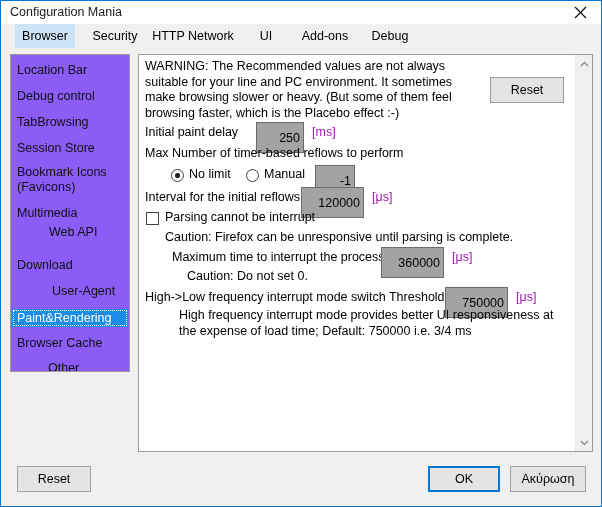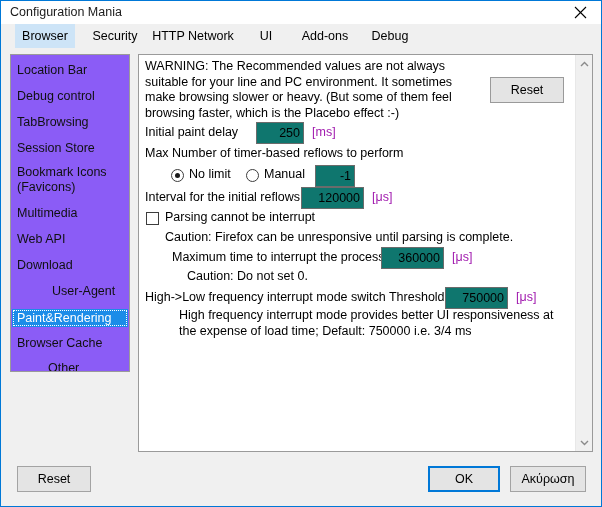--- a/index.html
+++ b/index.html
@@ -113,22 +113,22 @@
   .txt {
     position: absolute;
     font-size: 12.5px;
     color: #000000;
     line-height: 15.5px;
     white-space: nowrap;
   }
   .txt.wrap { white-space: normal; }
   .numbox {
     position: absolute;
-    height: 22px;
-    background: #0f766e;
+    height: 31px;
+    background: #a3a3a3;
     border: 1px solid #6b6b6b;
     font-family: "Liberation Sans", sans-serif;
     font-size: 12.5px;
     color: #000000;
     text-align: right;
     padding: 0 3px 0 2px;
     line-height: 17px;
   }
   .unit {
     position: absolute;
@@ -227,21 +227,21 @@
   </div>
 
   <div id="sidebar">
     <div class="side-item" style="top:8px;"><span>Location Bar</span></div>
     <div class="side-item" style="top:34px;"><span>Debug control</span></div>
     <div class="side-item" style="top:60px;"><span>TabBrowsing</span></div>
     <div class="side-item" style="top:86px;"><span>Session Store</span></div>
     <div class="side-item" style="top:110px;"><span style="white-space:pre-line;">Bookmark Icons
 (Favicons)</span></div>
     <div class="side-item" style="top:151px;"><span>Multimedia</span></div>
-    <div class="side-item" style="top:177px;"><span>Web API</span></div>
+    <div class="side-item" style="top:170px;margin-left:32px;"><span>Web API</span></div>
     <div class="side-item" style="top:203px;"><span>Download</span></div>
     <div class="side-item" style="top:229px;padding-left:40px;"><span>User-Agent</span></div>
     <div class="side-item selected" style="top:254px;line-height:18px;"><span>Paint&amp;Rendering</span></div>
     <div class="side-item" style="top:281px;"><span>Browser Cache</span></div>
     <div class="side-item" style="top:306px;margin-left:31px;"><span>Other</span></div>
   </div>
 
   <div id="panel">
 
     <div class="txt wrap" style="left:6px; top:4px; width:335px;">WARNING: The Recommended values are not always suitable for your line and PC environment. It sometimes make browsing slower or heavy. (But some of them feel browsing faster, which is the Placebo effect :-)</div>

